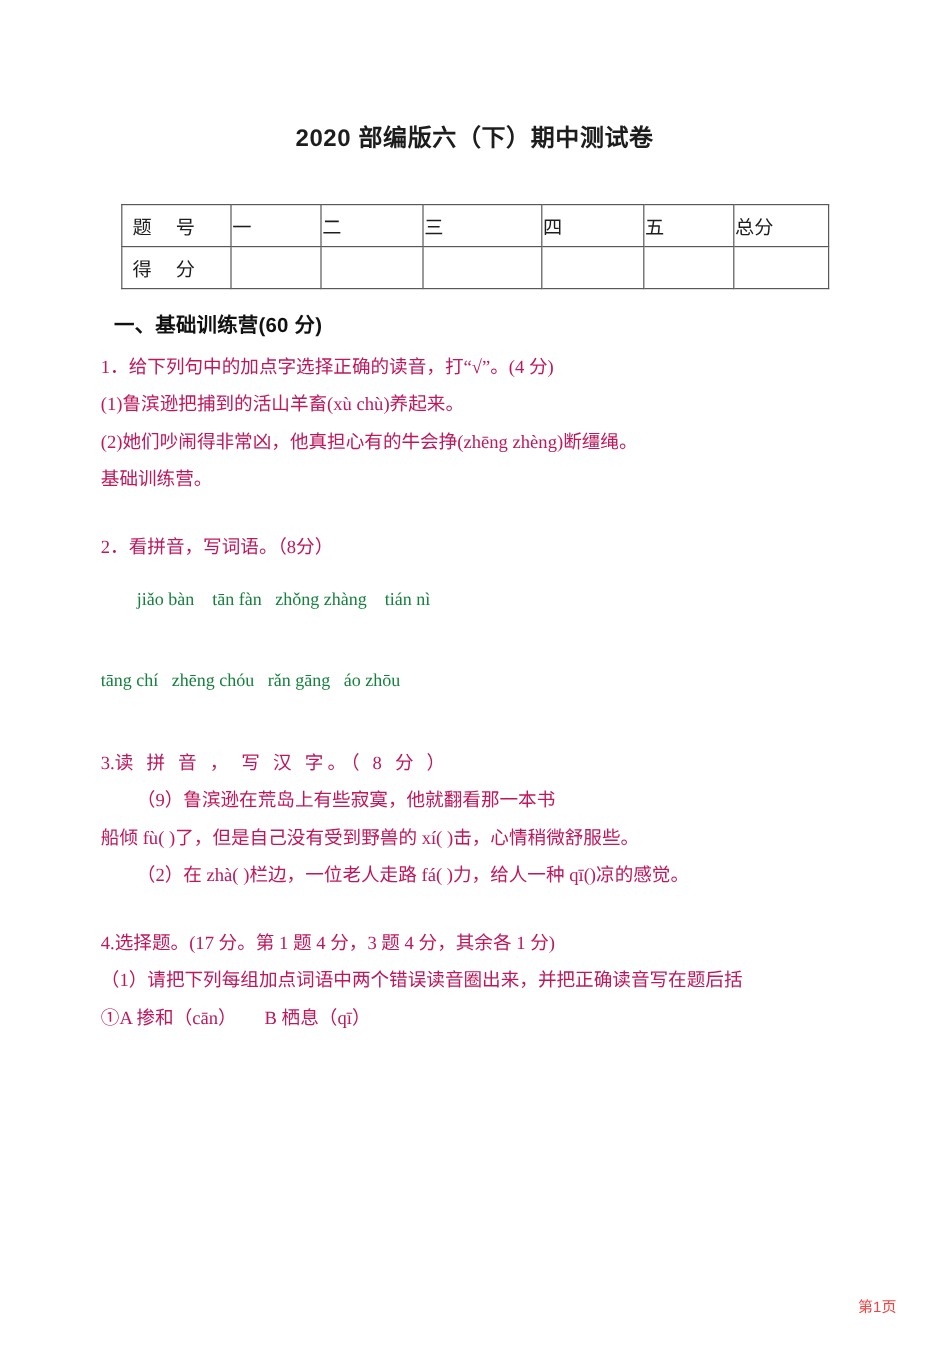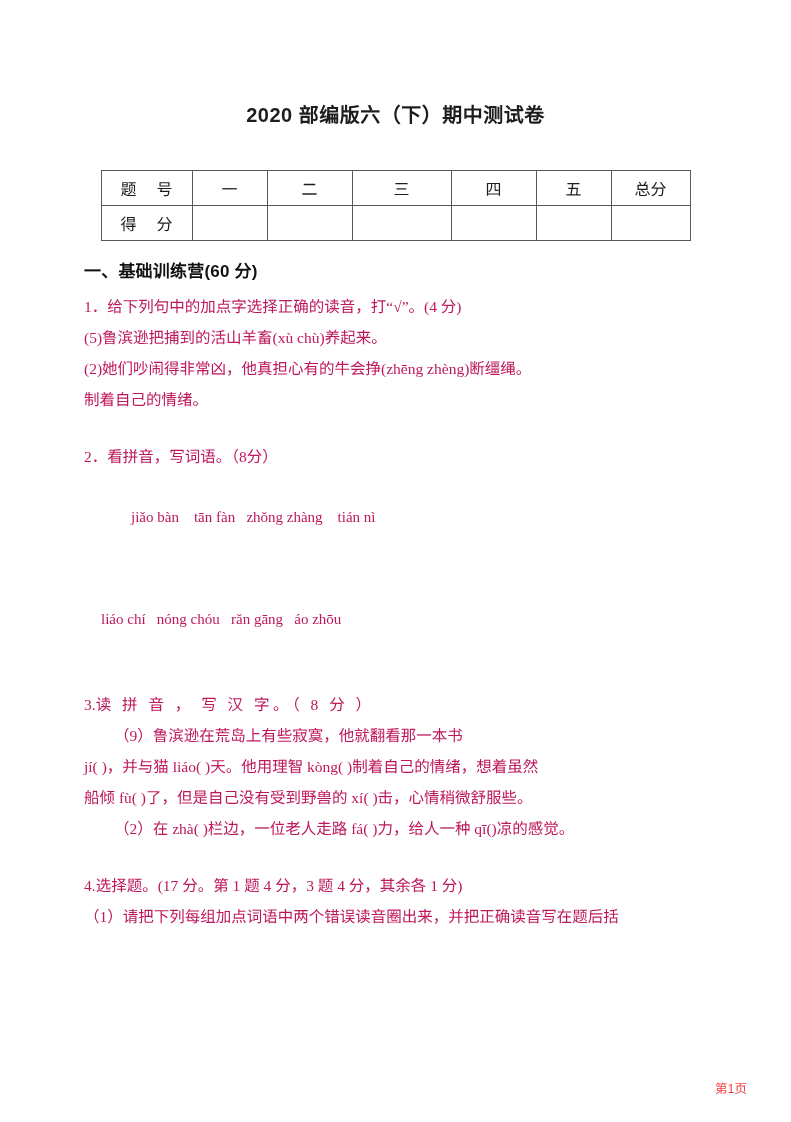--- a/index.html
+++ b/index.html
@@ -44,21 +44,21 @@
     justify-content: center;
   }
   table.score-table {
     border-collapse: collapse;
     width: 568px;
     table-layout: fixed;
   }
   table.score-table td {
     border: 1px solid #595959;
     height: 32px;
-    text-align: center;
+    text-align: left;
     vertical-align: middle;
     font-size: 16px;
     color: #1d1d1d;
     font-family: "Liberation Serif", "DejaVu Serif", serif;
   }
   table.score-table td.label-cell {
     width: 88px;
     letter-spacing: 8px;
     text-indent: 8px;
   }
@@ -72,38 +72,38 @@
   
   .content {
     padding: 0 88px 0 84px;
     margin-top: 16px;
   }
   .section-heading {
     font-size: 17px;
     font-weight: bold;
     font-family: "Liberation Sans", "DejaVu Sans", sans-serif;
     color: #111111;
-    margin: 0 0 9px 0;
+    margin: 0 0 9px 11px;
     letter-spacing: 0.2px;
   }
   .q-line {
     font-size: 15.5px;
     line-height: 31px;
     margin: 0;
     color: #be185d;
     text-align: justify;
   }
   .q-line.hang {
     text-indent: 0;
   }
   .pinyin-row {
     font-size: 15px;
     line-height: 30px;
-    margin: 17px;
-    color: #be185d;
+    margin: 0;
+    color: #15803d;
     font-family: "Liberation Serif", "DejaVu Serif", serif;
     white-space: pre;
   }
   .gap-sm { height: 13px; }
   .gap-md { height: 26px; }
   .gap-lg { height: 38px; }
   .indent-1 { padding-left: 30px; }
   .spaced {
     letter-spacing: 3.5px;
   }
@@ -146,42 +146,42 @@
         </tr>
       </tbody>
     </table>
   </div>
 
   <div class="content">
 
     <div class="section-heading">一、基础训练营(60 分)</div>
 
     <p class="q-line"><span>1．</span><span>给下列句中的加点字选择正确的读音，打“√”。(4 分)</span></p>
-    <p class="q-line">(5)鲁滨逊把捕到的活山羊畜(xù chù)养起来。</p>
+    <p class="q-line">(1)鲁滨逊把捕到的活山羊畜(xù chù)养起来。</p>
     <p class="q-line">(2)她们吵闹得非常凶，他真担心有的牛会挣(zhēng zhèng)断缰绳。</p>
-    <p class="q-line hang">制着自己的情绪。</p>
+    <p class="q-line hang">基础训练营。</p>
 
     <div class="gap-md"></div>
 
     <p class="q-line"><span>2．</span><span>看拼音，写词语。（8分）</span></p>
     <div class="gap-sm"></div>
     <p class="pinyin-row indent-1">jiǎo bàn    tān fàn   zhǒng zhàng    tián nì</p>
     <div class="gap-lg"></div>
-    <p class="pinyin-row">liáo chí   nóng chóu   rǎn gāng   áo zhōu</p>
+    <p class="pinyin-row">tāng chí   zhēng chóu   rǎn gāng   áo zhōu</p>
 
     <div class="gap-lg"></div>
 
     <p class="q-line"><span>3.</span><span class="spaced">读 拼 音 ， 写 汉 字。（ 8 分 ）</span></p>
     <p class="q-line indent-1">（9）鲁滨逊在荒岛上有些寂寞，他就翻看那一本书</p>
-    <p class="q-line">jí(  )，并与猫 liáo(  )天。他用理智 kòng(  )制着自己的情绪，想着虽然</p>
     <p class="q-line hang">船倾 fù(  )了，但是自己没有受到野兽的 xí(  )击，心情稍微舒服些。</p>
     <p class="q-line indent-1">（2）在 zhà(  )栏边，一位老人走路 fá(  )力，给人一种 qī()凉的感觉。</p>
 
     <div class="gap-md"></div>
 
     <p class="q-line"><span>4.</span><span>选择题。(17 分。第 1 题 4 分，3 题 4 分，其余各 1 分)</span></p>
     <p class="q-line">（1）请把下列每组加点词语中两个错误读音圈出来，并把正确读音写在题后括</p>
+    <p class="q-line">①A 掺和（cān）　　B 栖息（qī）</p>
 
   </div>
 
   <div class="footer">第1页</div>
 
 </div>
 
 </body></html>

